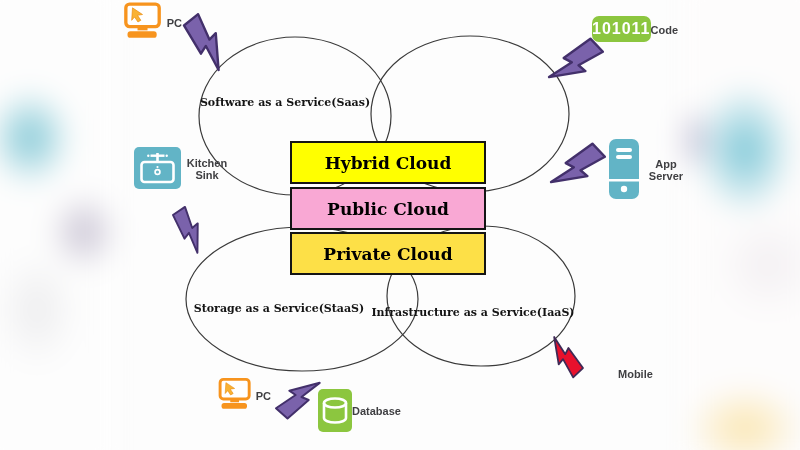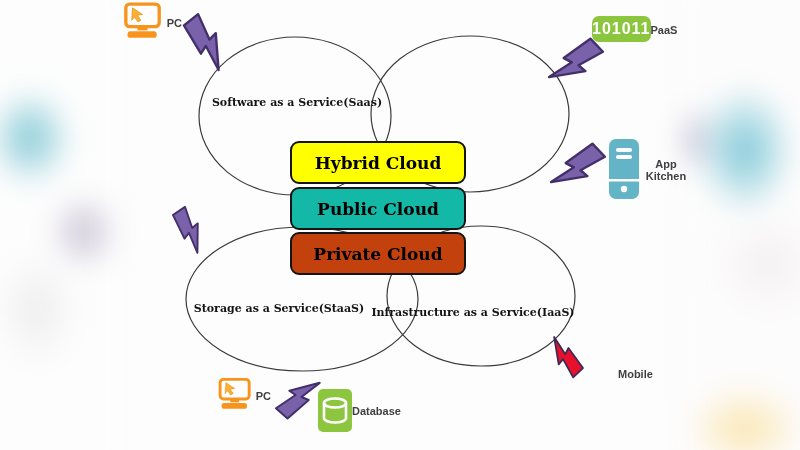--- a/index.html
+++ b/index.html
@@ -17,22 +17,22 @@
   .edge-blur.right{right:-18px;background:
     radial-gradient(ellipse 72px 95px at 62px 170px, rgba(115,195,212,0.95), rgba(115,195,212,0) 70%),
     radial-gradient(ellipse 42px 52px at 8px 160px, rgba(150,140,180,0.5), rgba(150,140,180,0) 70%),
     radial-gradient(ellipse 85px 62px at 62px 448px, rgba(250,225,160,0.85), rgba(250,225,160,0) 70%),
     radial-gradient(ellipse 75px 75px at 85px 285px, rgba(232,226,232,0.5), rgba(232,226,232,0) 70%),
     #fdfcfc;}
   .content{position:absolute;inset:0;z-index:1;}
   svg.lines{position:absolute;left:0;top:0;pointer-events:none;}
   
   .cloudbox{
-    position:absolute;left:290px;width:176px;height:43px;box-sizing:border-box;
-    border:2px solid #151515;border-radius:9px;
+    position:absolute;left:290px;width:196px;height:43px;box-sizing:border-box;
+    border:2px solid #151515;border-radius:0;
     display:flex;align-items:center;justify-content:center;
     font-family:"DejaVu Serif",serif;font-weight:700;font-size:17px;color:#000;
   }
   
   .cloudlabel{
     position:absolute;transform:translateX(-50%);white-space:nowrap;
     font-family:"DejaVu Serif",serif;font-weight:700;font-size:11px;color:#141414;
   }
   
   .device{position:absolute;display:flex;flex-direction:row;align-items:center;}
@@ -72,53 +72,67 @@
       <ellipse cx="481" cy="296" rx="94" ry="70" fill="none" stroke="#3a3a3a" stroke-width="1.2"></ellipse>
 
       <use href="#bolt" x="-16" y="-30" width="32" height="60" fill="#7A62AB" stroke="#43306B" transform="translate(208,41) rotate(-45)"></use>
       <use href="#bolt" x="-16" y="-30" width="32" height="60" fill="#7A62AB" stroke="#43306B" transform="translate(577,64) rotate(40)"></use>
       <use href="#bolt" x="-16" y="-30" width="32" height="60" fill="#7A62AB" stroke="#43306B" transform="translate(579,169) rotate(40)"></use>
       <use href="#bolt" x="-16" y="-30" width="32" height="60" fill="#7A62AB" stroke="#43306B" transform="translate(191,229) rotate(-40) scale(0.8)"></use>
       <use href="#bolt" x="-16" y="-30" width="32" height="60" fill="#7A62AB" stroke="#43306B" transform="translate(297,396) rotate(215) scale(0.85)"></use>
       <use href="#bolt" x="-16" y="-30" width="32" height="60" fill="#E8112D" stroke="#3F2A56" transform="translate(564,358) rotate(130) scale(0.75)"></use>
     </svg>
 
-    <div class="cloudlabel" style="left:285px;top:96px;padding-left:24px;">Software as a Service(Saas)</div>
+    <div class="cloudlabel" style="left:273px;top:96px;padding-left:24px;">Software as a Service(Saas)</div>
     <div class="cloudlabel" style="left:279px;top:302px;">Storage as a Service(StaaS)</div>
     <div class="cloudlabel" style="left:473px;top:306px;text-align:right;">Infrastructure as a Service(IaaS)</div>
 
     <div class="cloudbox" style="top:141px;background:#ffff00;">Hybrid Cloud</div>
-    <div class="cloudbox" style="top:187px;background:#14b8a6;">Public Cloud</div>
-    <div class="cloudbox" style="top:232px;background:#c2410c;">Private Cloud</div>
+    <div class="cloudbox" style="top:187px;background:#f9a8d4;">Public Cloud</div>
+    <div class="cloudbox" style="top:232px;background:#fde047;">Private Cloud</div>
 
     <div class="device" style="left:120px;top:0px;width:62px;">
       <svg width="54" height="44" viewBox="0 0 56 46">
         <rect x="7" y="1.5" width="40" height="27" rx="4.5" fill="#fff" stroke="#F7941E" stroke-width="4"></rect>
         <path d="M15,6 L27,14 L21,15 L25,21 L21.5,23 L17.5,17 L14,21 Z" fill="#F9B233" stroke="#E8890C" stroke-width="0.8"></path>
         <rect x="21" y="29" width="12" height="4" fill="#F7941E"></rect>
         <rect x="9" y="34" width="35" height="8" rx="3.5" fill="#F7941E"></rect>
       </svg>
       <div class="dlabel">PC</div>
     </div>
 
     <div class="device" style="left:592px;top:16px;width:76px;">
       <div class="badge-code">101011</div>
-      <div class="dlabel">PaaS</div>
+      <div class="dlabel">Code</div>
     </div>
 
+    <div class="device narrow" style="left:134px;top:147px;">
+      <div class="sq-icon sq-teal">
+        <svg width="47" height="42" viewBox="0 0 46 42">
+          <rect x="7" y="15" width="32" height="20" rx="3" fill="none" stroke="#fff" stroke-width="2.6"></rect>
+          <rect x="21.7" y="6" width="2.6" height="9.5" fill="#fff"></rect>
+          <rect x="16" y="7.5" width="14" height="2.4" fill="#fff"></rect>
+          <circle cx="13.8" cy="8.7" r="1.2" fill="#fff"></circle>
+          <circle cx="32.2" cy="8.7" r="1.2" fill="#fff"></circle>
+          <circle cx="23" cy="20" r="1.1" fill="#fff"></circle>
+          <circle cx="23" cy="25" r="2.4" fill="none" stroke="#fff" stroke-width="1.7"></circle>
+        </svg>
+      </div>
+      <div class="dlabel">Kitchen Sink</div>
+    </div>
 
     <div class="device narrow" style="left:608px;top:138px;">
       <svg width="32" height="62" viewBox="0 0 32 62">
         <rect x="1" y="1" width="30" height="60" rx="7" fill="#62B4C6"></rect>
         <rect x="8" y="10" width="16" height="4" rx="2" fill="#fff"></rect>
         <rect x="8" y="17" width="16" height="4" rx="2" fill="#fff"></rect>
         <rect x="1" y="41" width="30" height="2.5" fill="#fff"></rect>
         <circle cx="16" cy="51" r="3.2" fill="#fff"></circle>
       </svg>
-      <div class="dlabel">App Kitchen</div>
+      <div class="dlabel">App Server</div>
     </div>
 
     <div class="device" style="left:215px;top:376px;width:56px;">
       <svg width="46" height="38" viewBox="0 0 56 46">
         <rect x="7" y="1.5" width="40" height="27" rx="4.5" fill="#fff" stroke="#F7941E" stroke-width="4"></rect>
         <path d="M15,6 L27,14 L21,15 L25,21 L21.5,23 L17.5,17 L14,21 Z" fill="#F9B233" stroke="#E8890C" stroke-width="0.8"></path>
         <rect x="21" y="29" width="12" height="4" fill="#F7941E"></rect>
         <rect x="9" y="34" width="35" height="8" rx="3.5" fill="#F7941E"></rect>
       </svg>
       <div class="dlabel">PC</div>

